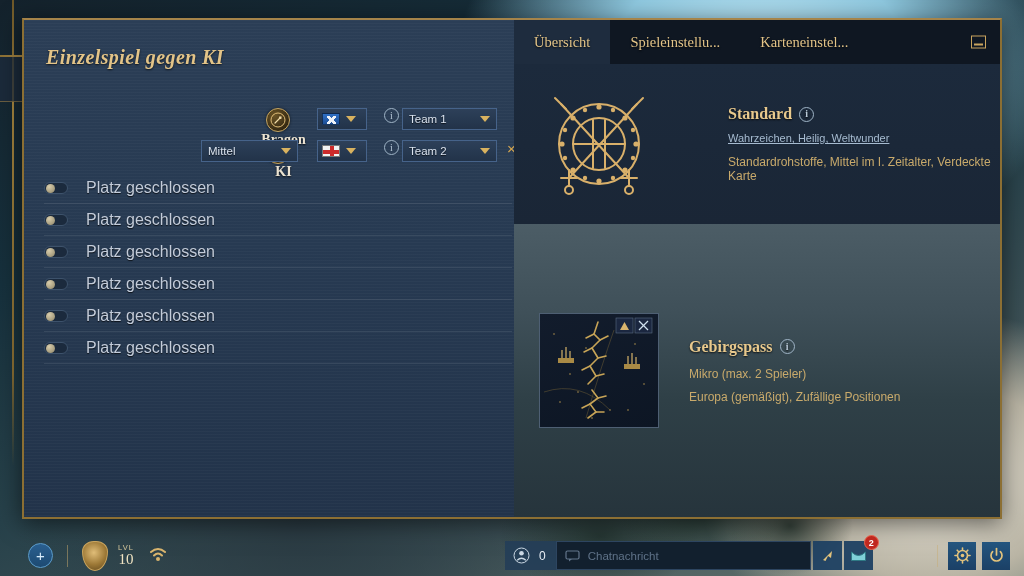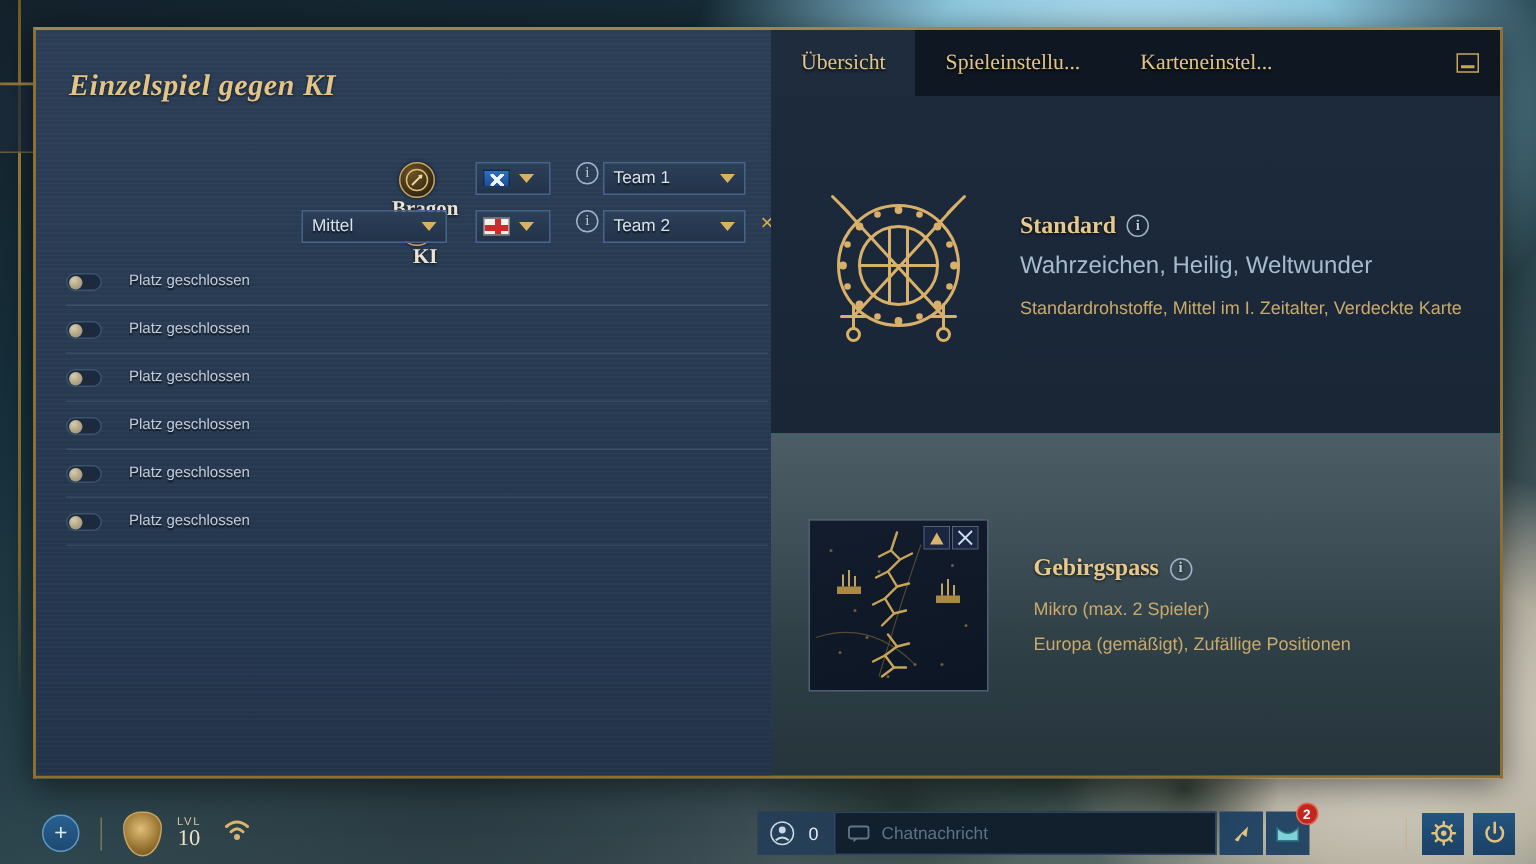--- a/index.html
+++ b/index.html
@@ -146,21 +146,21 @@
     width: 24px; height: 12px; border-radius: 7px; flex: 0 0 24px;
     background: #1b2a3d; border: 1px solid #3d526b; position: relative;
     cursor: pointer;
   }
   .toggle-knob {
     position: absolute; left: 1px; top: 1px;
     width: 9px; height: 9px; border-radius: 50%;
     background: radial-gradient(circle at 35% 30%, #d7ccab, #8f8669);
   }
   .slot-label {
-    color: #c3ccda; font-size: 10px; margin-left: 18px;
+    color: #c3ccda; font-size: 16px; margin-left: 18px;
     text-shadow: 0 1px 1px rgba(0,0,0,.7);
   }
 
   
   #right-panel {
     flex: 1; display: flex; flex-direction: column;
     background: #14b8a6; position: relative;
   }
   #tabbar {
     height: 44px; flex: 0 0 44px; display: flex; align-items: stretch;
@@ -176,33 +176,34 @@
   #minimize-btn {
     position: absolute; right: 14px; top: 50%; transform: translateY(-50%);
     width: 15px; height: 13px; border: 1px solid #c9a45e; cursor: pointer;
   }
   #minimize-btn::after {
     content: ""; position: absolute; left: 2px; bottom: 2px;
     width: 9px; height: 2px; background: #c9a45e;
   }
 
   .sec-standard {
-    height: 225px; display: flex; align-items: center;
+    height: 160px; display: flex; align-items: center;
     background: linear-gradient(180deg, #1c2a3c, #1a2636);
     padding-left: 10px;
+    gap: 48px;
   }
   .emblem { width: 150px; flex: 0 0 150px; display: flex; justify-content: center; }
   .sec-text { padding-left: 6px; }
   .sec-title {
     color: #e8c98d; font-family: "Liberation Serif", serif;
     font-weight: bold; font-size: 16px; display: flex; align-items: center; gap: 7px;
     text-shadow: 0 1px 2px rgba(0,0,0,.8);
   }
   .sec-title .info-icon { position: static; }
-  .sec-line-a { color: #a6bbd0; font-size: 16px; margin-top: 9px; }
+  .sec-line-a { color: #a6bbd0; font-size: 11px; margin-top: 9px; text-decoration: underline; }
   .sec-line-b { color: #c9aa6b; font-size: 12px; margin-top: 11px; }
   .sec-line-c { color: #c9aa6b; font-size: 12px; margin-top: 9px; }
 
   .sec-map {
     flex: 1; display: flex; align-items: center; padding-left: 10px;
     position: relative; overflow: hidden;
     background: linear-gradient(180deg, #4c5d66 0%, #3f5059 30%, #2f4047 60%, #26343c 100%);
   }
   .sec-map::before {
     content: ""; position: absolute; inset: 0; pointer-events: none;

